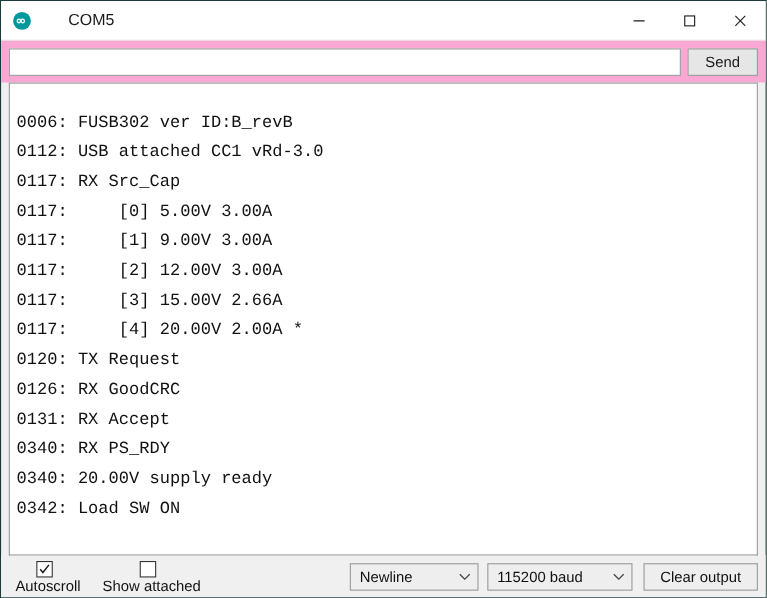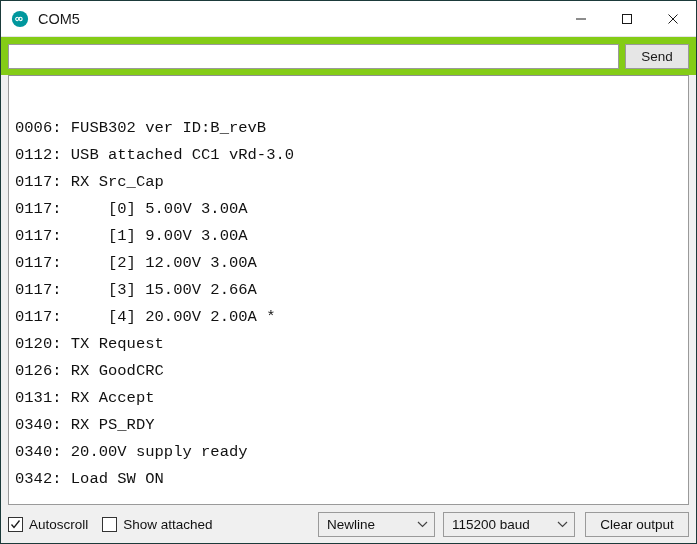--- a/index.html
+++ b/index.html
@@ -34,20 +34,21 @@
     align-items: center;
     box-sizing: border-box;
     border-bottom: 1px solid #e5e5e5;
   }
   .title-left {
     display: flex;
     align-items: center;
     padding-left: 10px;
     flex: 1 1 auto;
     min-width: 0;
+    gap: 24px;
   }
   .arduino-icon {
     width: 18px;
     height: 18px;
     flex: 0 0 auto;
     display: block;
   }
   .title-text {
     margin-left: 9px;
     font-size: 14.5px;
@@ -67,21 +68,21 @@
     display: flex;
     align-items: center;
     justify-content: center;
     cursor: default;
   }
 
   
   .sendrow {
     height: 38px;
     min-height: 38px;
-    background: #84cc16;
+    background: #f9a8d4;
     display: flex;
     align-items: center;
     padding: 0 7px;
     box-sizing: border-box;
   }
   .send-input {
     flex: 1 1 auto;
     height: 25px;
     box-sizing: border-box;
     border: 1px solid #9a9a9a;
@@ -113,21 +114,21 @@
     flex: 1 1 auto;
     margin: 0 7px;
     background: #ffffff;
     border: 1px solid #9a9a9a;
     border-top: 1px solid #8f8f8f;
     box-sizing: border-box;
     overflow: hidden;
     position: relative;
   }
   .console {
-    padding: 39px 0 0 6px;
+    padding: 22px 0 0 6px;
     margin: 0;
     font-family: "Liberation Mono", "DejaVu Sans Mono", monospace;
     font-size: 15.5px;
     line-height: 27px;
     color: #111111;
     white-space: pre;
     letter-spacing: 0px;
   }
   .console .line { display: block; height: 27px; }
 
@@ -140,20 +141,21 @@
     align-items: center;
     padding: 0 7px;
     box-sizing: border-box;
     border-top: 1px solid #f0f0f0;
   }
   .chk-group {
     display: flex;
     align-items: center;
     margin-right: 14px;
     cursor: default;
+    flex-direction: column;
   }
   .chkbox {
     width: 15px;
     height: 15px;
     box-sizing: border-box;
     border: 1px solid #333333;
     background: #ffffff;
     display: flex;
     align-items: center;
     justify-content: center;

